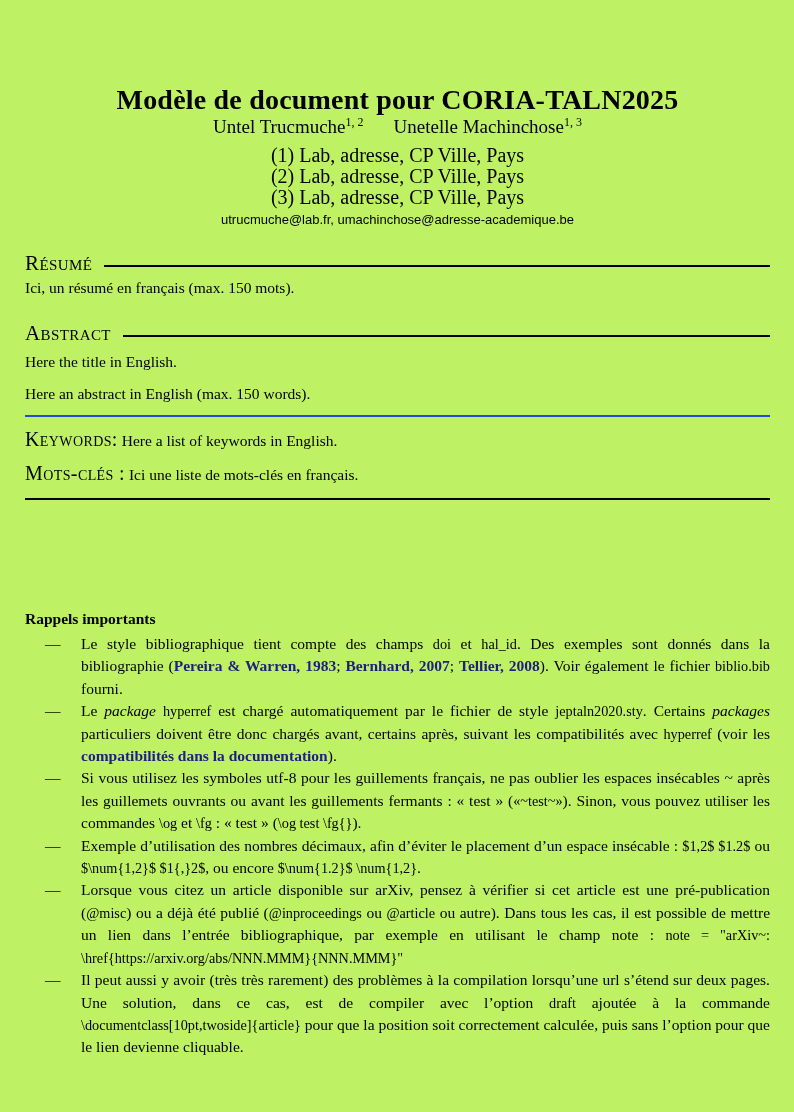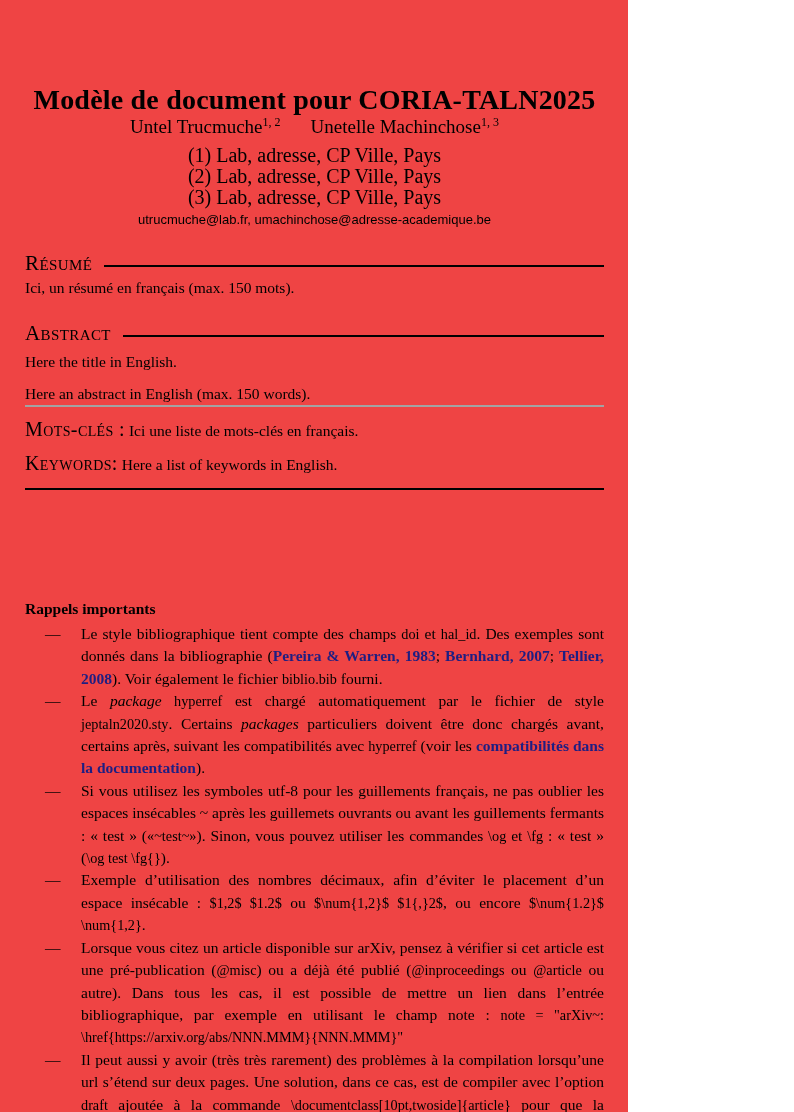--- a/index.html
+++ b/index.html
@@ -1,21 +1,21 @@
 <!DOCTYPE html>
 <html style="--link: #1E1E82; --text: #000000; --rule: #000000;"><head>
 <meta charset="utf-8">
 <style>
   html, body { margin: 0; padding: 0; background: #ffffff; }
   .page {
     position: relative;
-    width: 628px; height: 1112px;
+    width: 794px; height: 1112px;
     box-sizing: border-box;
     padding: 0 24px 0 25px;
-    background: #ef4444;
+    background: #bef264;
     color: #000;
     font-family: "Liberation Serif", serif;
     overflow: hidden;
   }
   .title {
     margin: 84px 0 0 0;
     text-align: center;
     font-size: 28px;
     font-weight: bold;
     letter-spacing: 0.2px;
@@ -46,22 +46,22 @@
     line-height: 22px;
     letter-spacing: 0.4px;
     white-space: nowrap;
   }
   .sec-rule { flex: 1; border-top: 2px solid #000; margin-left: 12px; margin-top: 5px; }
   .sec-text { font-size: 15.5px; margin-top: 5px; }
   .abs-title { font-size: 15.5px; font-weight: normal; margin-top: 9px; }
   .abs-text {
     font-size: 15.5px;
     margin-top: 14px;
-    border-bottom: 2px solid #a3a3a3;
-    padding-bottom: 2px;
+    border-bottom: 2px solid #1d4ed8;
+    padding-bottom: 12px;
   }
   .kw-line { margin-top: 11px; font-size: 15.5px; }
   .inline-heading { font-variant: small-caps; font-size: 20px; letter-spacing: 0.4px; }
   .bottom-rule { border-top: 2px solid #000; margin-top: 13px; }
   .rappels-heading { margin-top: 110px; font-size: 15.5px; font-weight: bold; }
   .items { margin-top: 5px; }
   .item {
     position: relative;
     padding-left: 56px;
     text-align: justify;
@@ -99,25 +99,25 @@
   <div class="sec-text">Ici, un résumé en français (max. 150 mots).</div>
 
   <div class="sec-row">
     <span class="sec-heading">Abstract</span>
     <span class="sec-rule"></span>
   </div>
   <div class="abs-title">Here the title in English.</div>
   <div class="abs-text">Here an abstract in English (max. 150 words).</div>
 
   <div class="kw-line">
-    <span class="inline-heading">Mots-clés :</span><span> Ici une liste de mots-clés en français.</span>
+    <span class="inline-heading">Keywords:</span><span> Here a list of keywords in English.</span>
   </div>
 
   <div class="kw-line">
-    <span class="inline-heading">Keywords:</span><span> Here a list of keywords in English.</span>
+    <span class="inline-heading">Mots-clés :</span><span> Ici une liste de mots-clés en français.</span>
   </div>
 
   <div class="bottom-rule"></div>
 
   <div class="rappels-heading">Rappels importants</div>
 
   <div class="items">
     <div class="item">
       <span class="dash">—</span>
       <span><span class="run-plain">Le style bibliographique tient compte des champs </span><span class="run-mono">doi</span><span class="run-plain"> et </span><span class="run-mono">hal_id</span><span class="run-plain">. Des exemples sont donnés dans la bibliographie (</span><span class="run-link">Pereira &amp; Warren, 1983</span><span class="run-plain">; </span><span class="run-link">Bernhard, 2007</span><span class="run-plain">; </span><span class="run-link">Tellier, 2008</span><span class="run-plain">). Voir également le fichier </span><span class="run-mono">biblio.bib</span><span class="run-plain"> fourni.</span></span>

